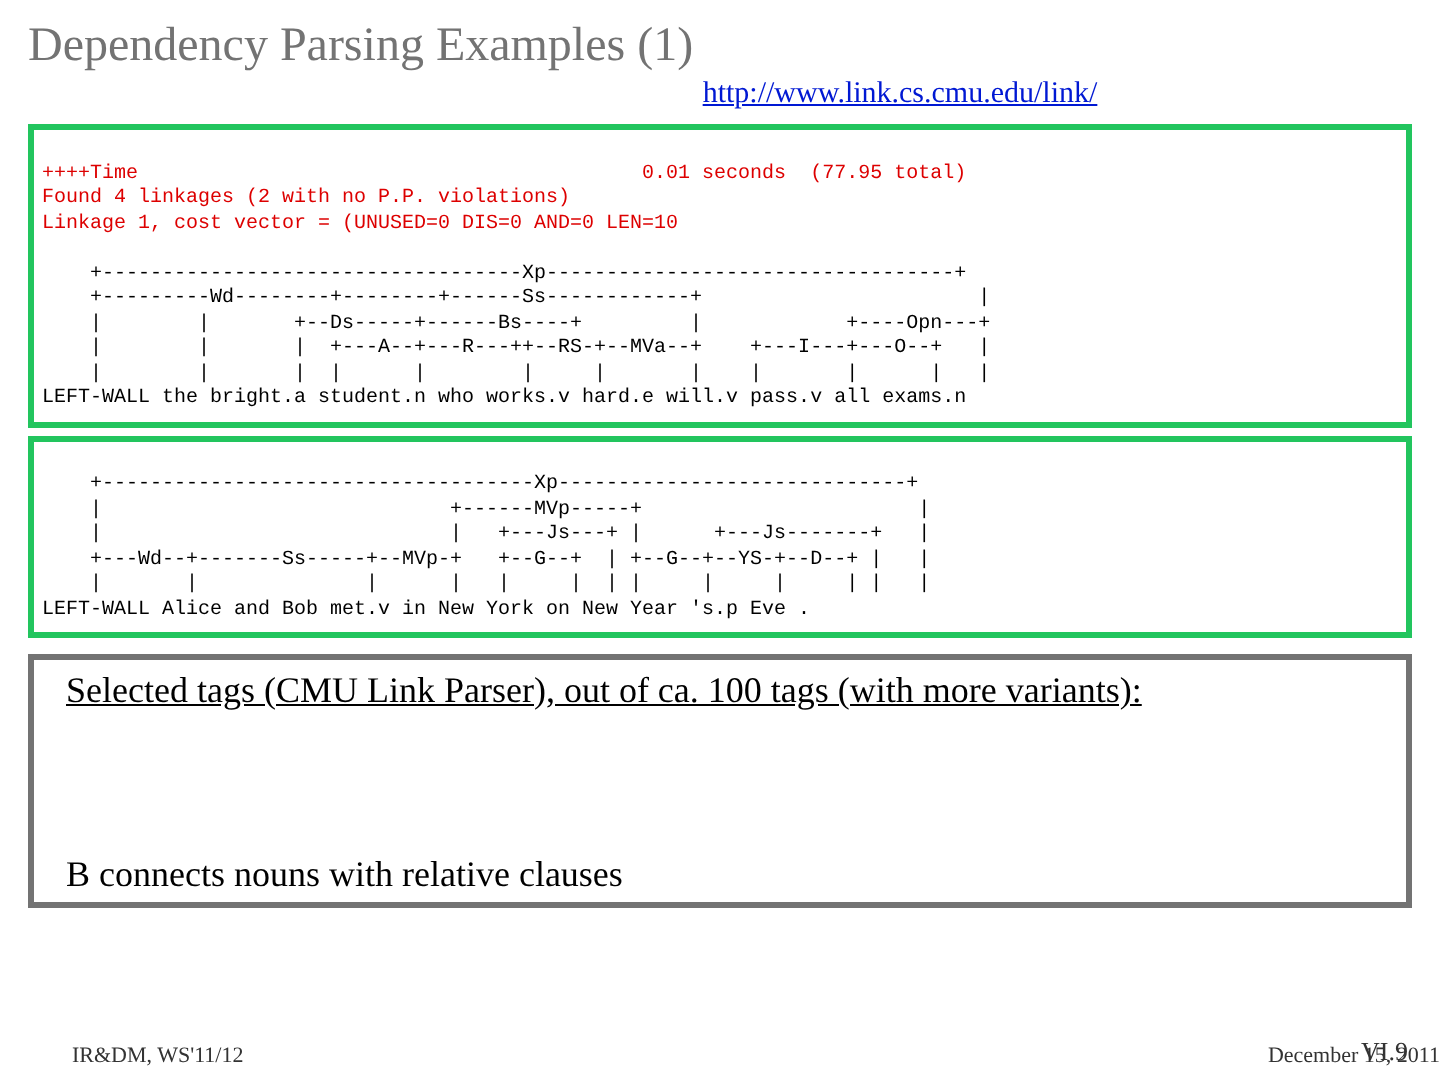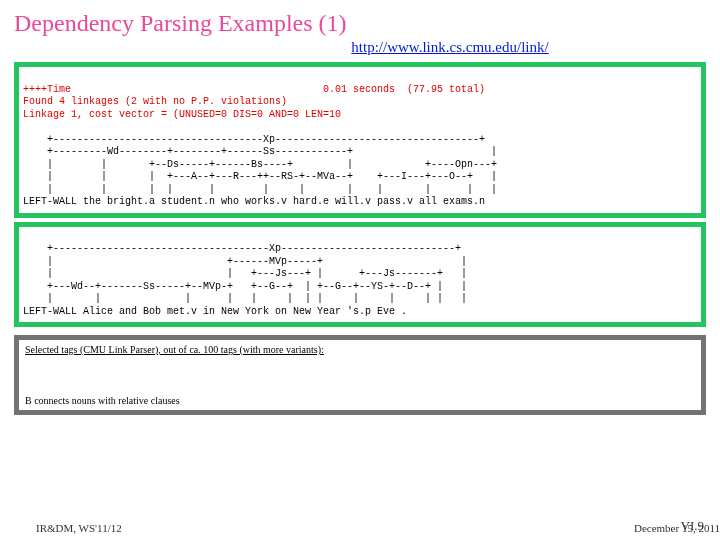--- a/index.html
+++ b/index.html
@@ -13,48 +13,48 @@
     box-sizing: border-box;
   }
   .slide {
     padding: 8px 14px 0 14px;
     box-sizing: border-box;
     height: 100%;
     position: relative;
   }
   .title {
     font-size: 24px;
-    color: #ec4899;
+    color: #737373;
     margin: 2px 0 2px 0;
     font-weight: normal;
   }
   .link {
     font-size: 15px;
     color: #0018d3;
     text-decoration: underline;
     margin: 0 0 6px 180px;
     display: block;
     text-align: center;
   }
   .parse-block {
     font-family: "Courier New", monospace;
     font-size: 10px;
     line-height: 1.25;
     white-space: pre;
-    border: 5px solid #22c55e;
+    border: 3px solid #22c55e;
     background: #fff;
     padding: 4px 4px;
     margin: 4px 0;
     overflow: hidden;
   }
   .parse-block .hl { color: #d00; }
   .tags-box {
-    border: 5px solid #737373;
-    padding: 4px 6px 2px 6px;
-    font-size: 10px;
+    border: 3px solid #737373;
+    padding: 4px 6px 2px 16px;
+    font-size: 18px;
     line-height: 1.28;
     margin-top: 8px;
   }
   .tags-heading { text-decoration: underline; }
   .footer-left {
     position: absolute;
     left: 36px;
     bottom: 6px;
     font-size: 11px;
     color: #333;

